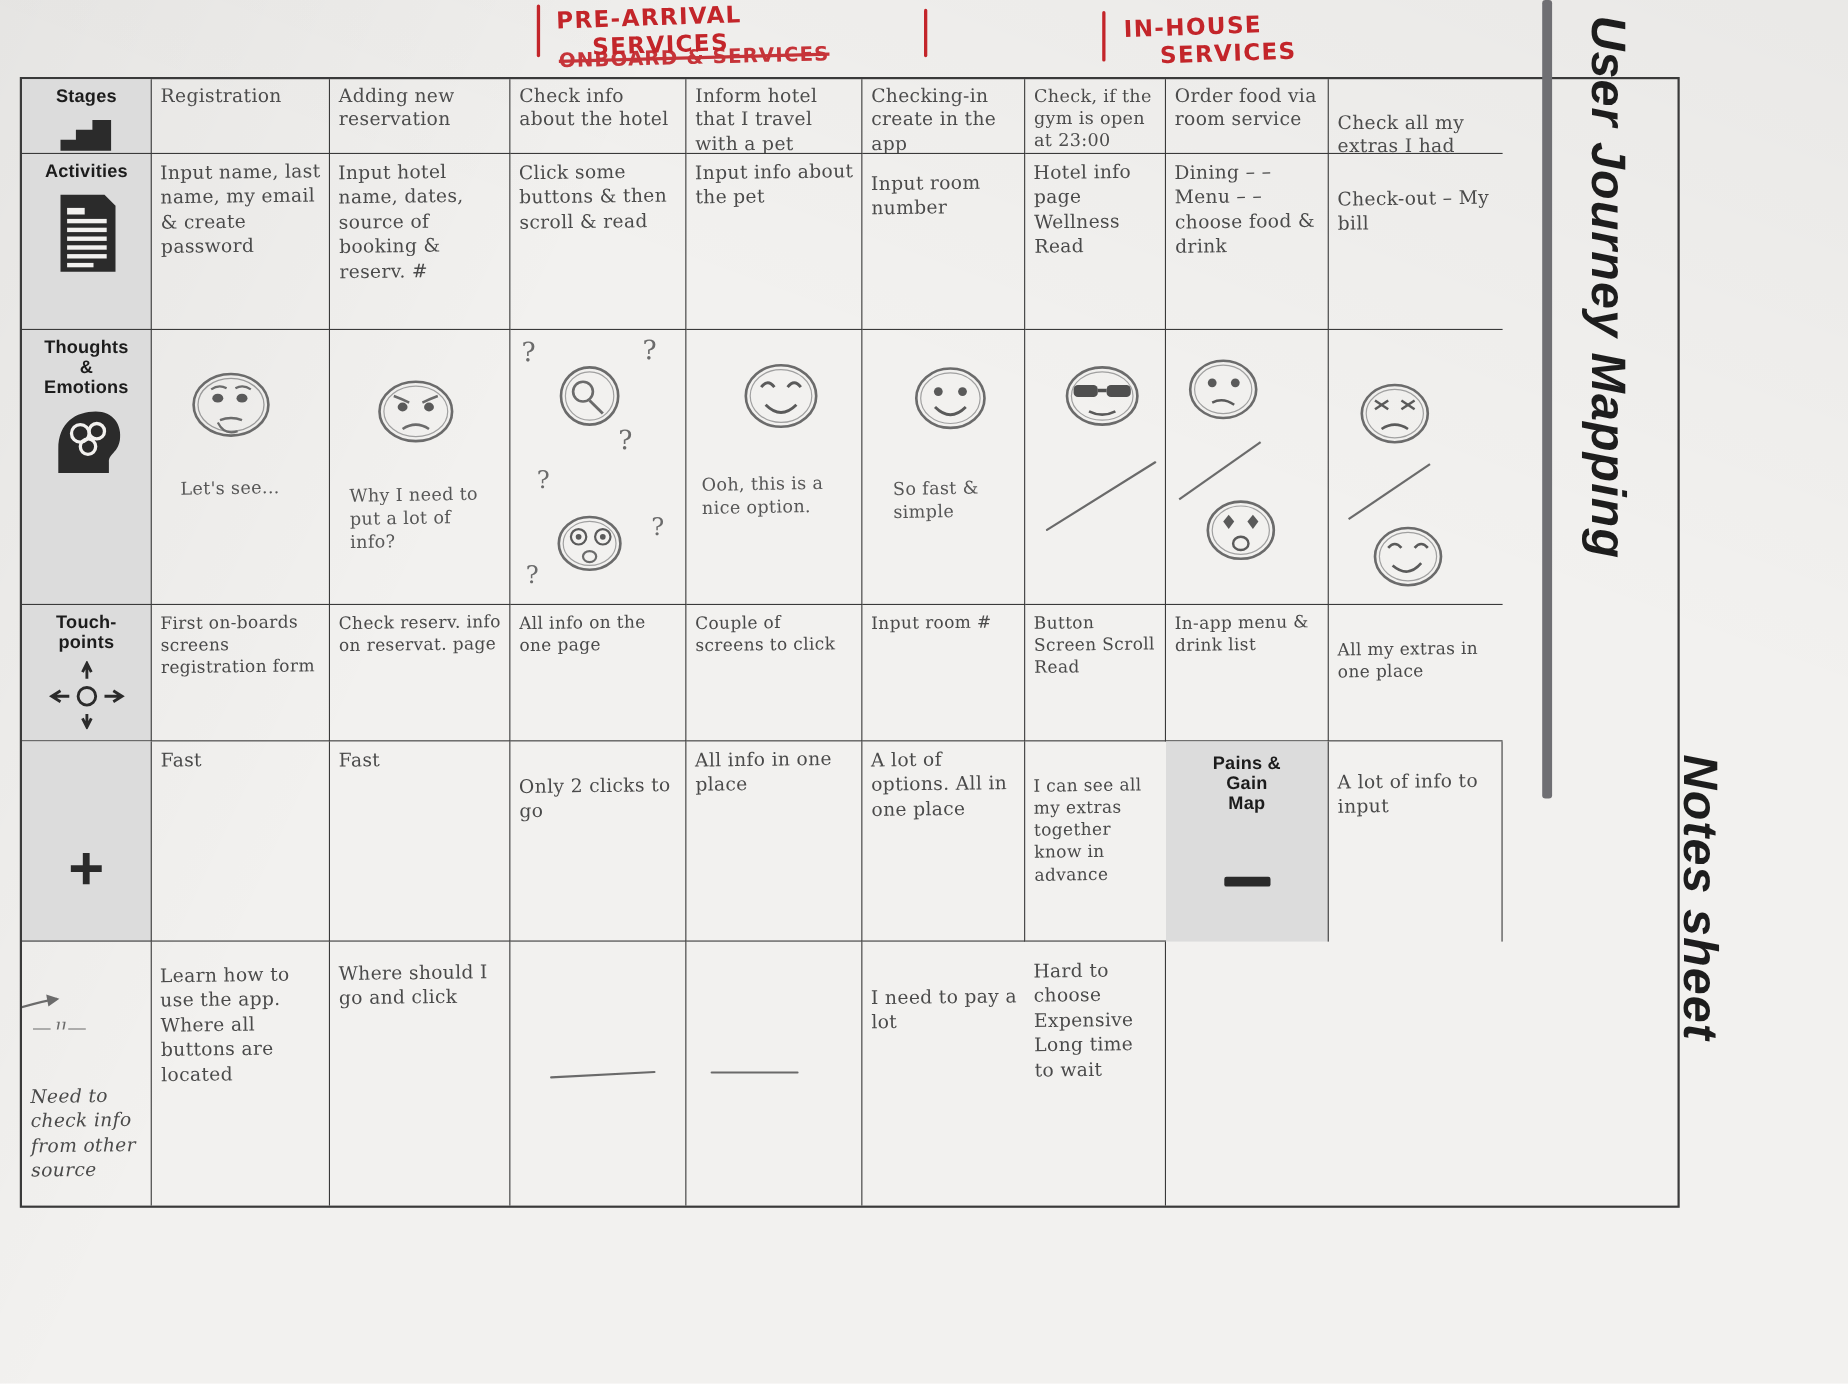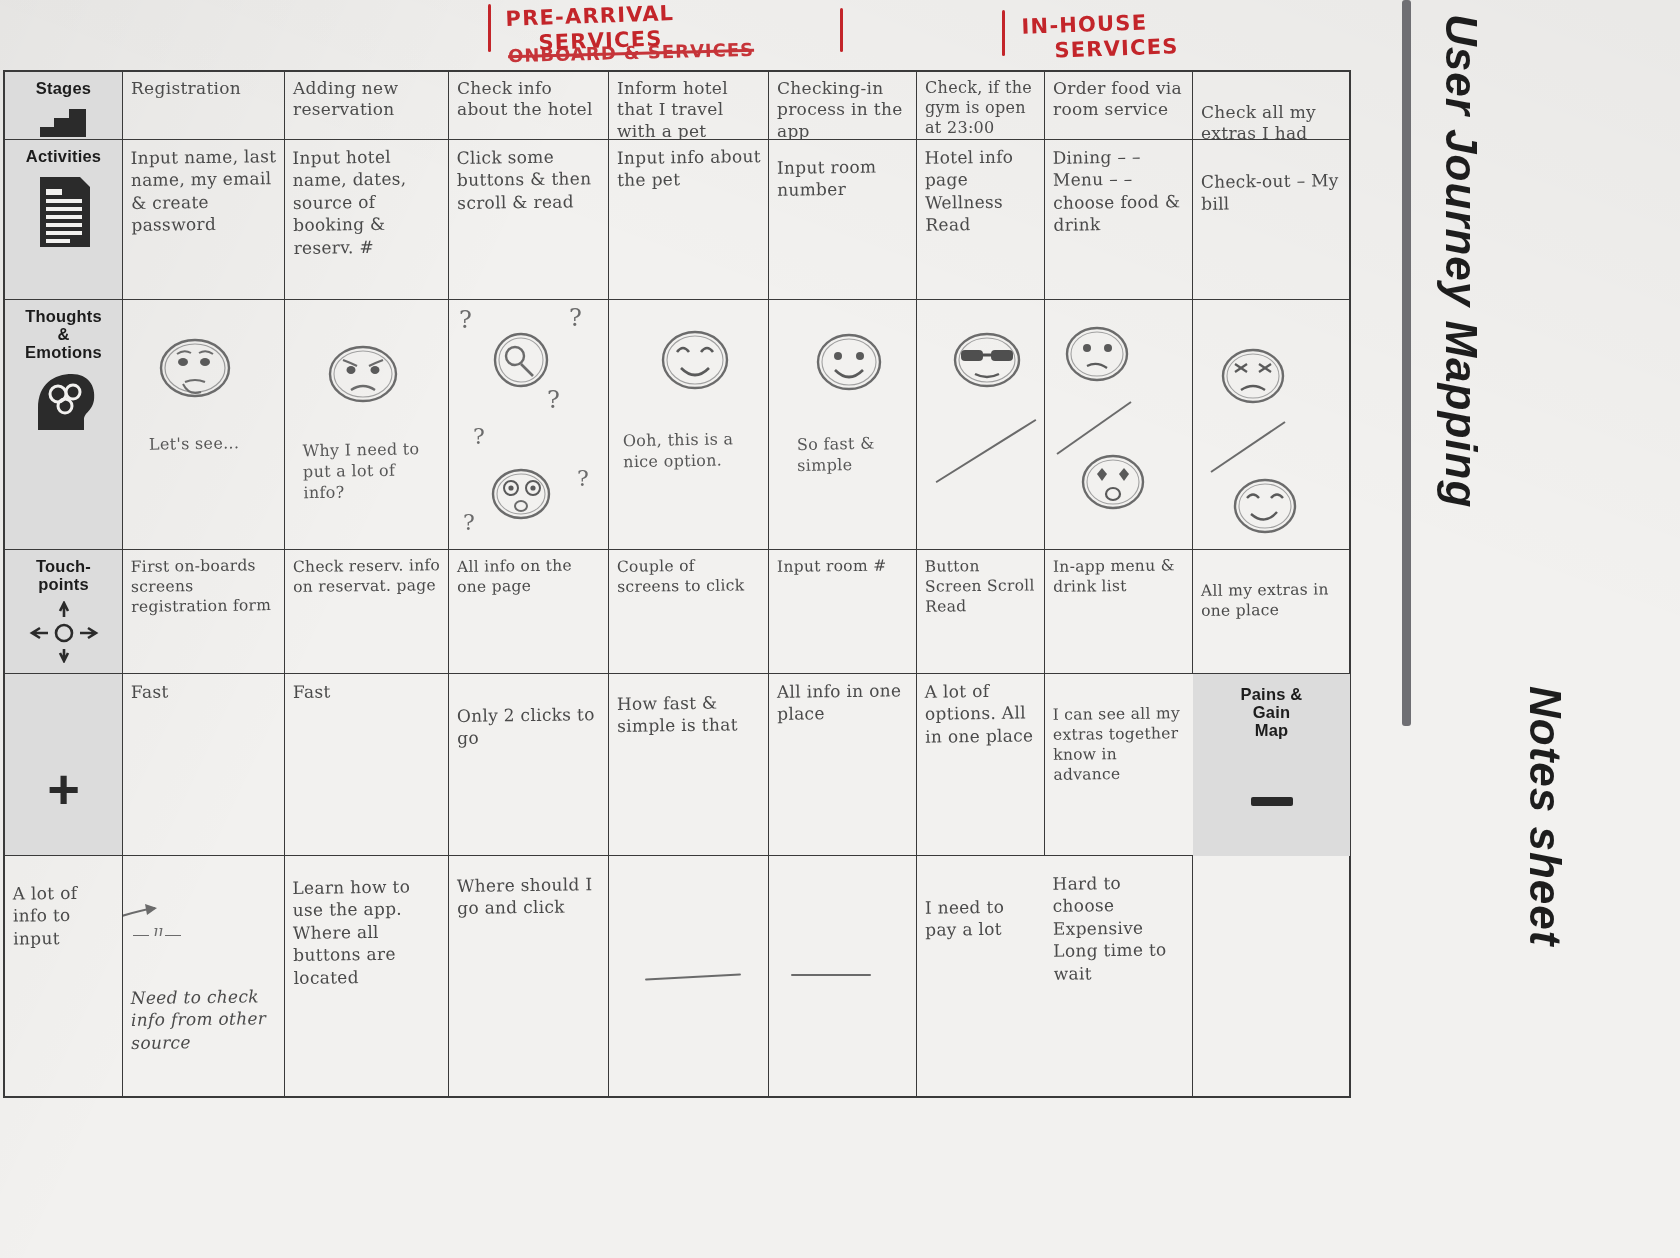--- a/index.html
+++ b/index.html
@@ -58,23 +58,23 @@
   .red-bracket {
     position: absolute;
     width: 3px;
     background: #c3252a;
     border-radius: 2px;
   }
 
   
   #grid {
     position: absolute;
-    left: 3px;
+    left: 18px;
     top: 70px;
-    width: 1348px;
+    width: 1509px;
     border: 2px solid #3a3a3a;
     box-sizing: border-box;
     display: grid;
     grid-template-columns: 118px 162px 164px 160px 160px 148px 128px 148px 158px;
     grid-template-rows: 68px 160px 250px 124px 182px 240px;
     background: transparent;
   }
   .cell {
     border-right: 1.6px solid #3a3a3a;
     border-bottom: 1.6px solid #3a3a3a;
@@ -243,21 +243,21 @@
       <div class="rh-icon">
         <svg width="52" height="34" viewBox="0 0 52 34">
           <path d="M2 32 L2 22 L16 22 L16 13 L31 13 L31 4 L48 4 L48 32 Z" fill="#2b2b2b"></path>
         </svg>
       </div>
     </div>
     <div class="cell"><span class="stage-txt">Registration</span></div>
     <div class="cell"><span class="stage-txt">Adding new reservation</span></div>
     <div class="cell"><span class="stage-txt">Check info about the hotel</span></div>
     <div class="cell"><span class="stage-txt">Inform hotel that I travel with a pet</span></div>
-    <div class="cell"><span class="stage-txt">Checking-in process in the app</span></div>
+    <div class="cell"><span class="stage-txt">Checking-in create in the app</span></div>
     <div class="cell"><span class="stage-txt" style="font-size:16px;">Check, if the gym is open at 23:00</span></div>
     <div class="cell"><span class="stage-txt">Order food via room service</span></div>
     <div class="cell lastcol"><span class="stage-txt">Check all my extras I had</span></div>
 
     <div class="rowhead">
       <div class="rh-label">Activities</div>
       <div class="rh-icon">
         <svg width="60" height="78" viewBox="0 0 60 78">
           <path d="M6 4 h40 l10 10 v60 h-50 z" fill="#2b2b2b"></path>
           <rect x="12" y="16" width="16" height="6" fill="#f2f1ef"></rect>
@@ -480,23 +480,20 @@
     <div class="cell">
         <span class="hand">Fast</span>
       </div>
     <div class="cell">
         <span class="hand">Fast</span>
       </div>
     <div class="cell">
         <span class="hand" style="margin-top:24px;">Only 2 clicks to go</span>
       </div>
     <div class="cell">
-        <span class="hand" style="margin-top:12px;">How fast &amp; simple is that</span>
-      </div>
-    <div class="cell">
         <span class="hand">All info in one place</span>
       </div>
     <div class="cell">
         <span class="hand">A lot of options. All in one place</span>
       </div>
     <div class="cell lastcol">
         <span class="hand s">I can see all my extras together know in advance</span>
       </div>
 
     <div class="rowhead lastrow" style="border-bottom:none;">

